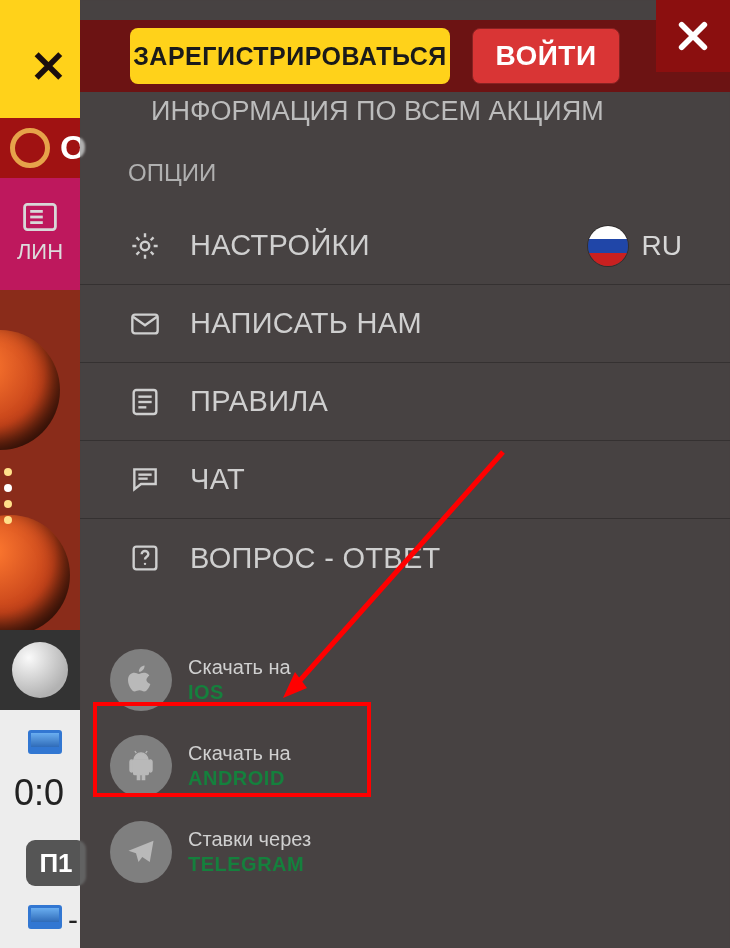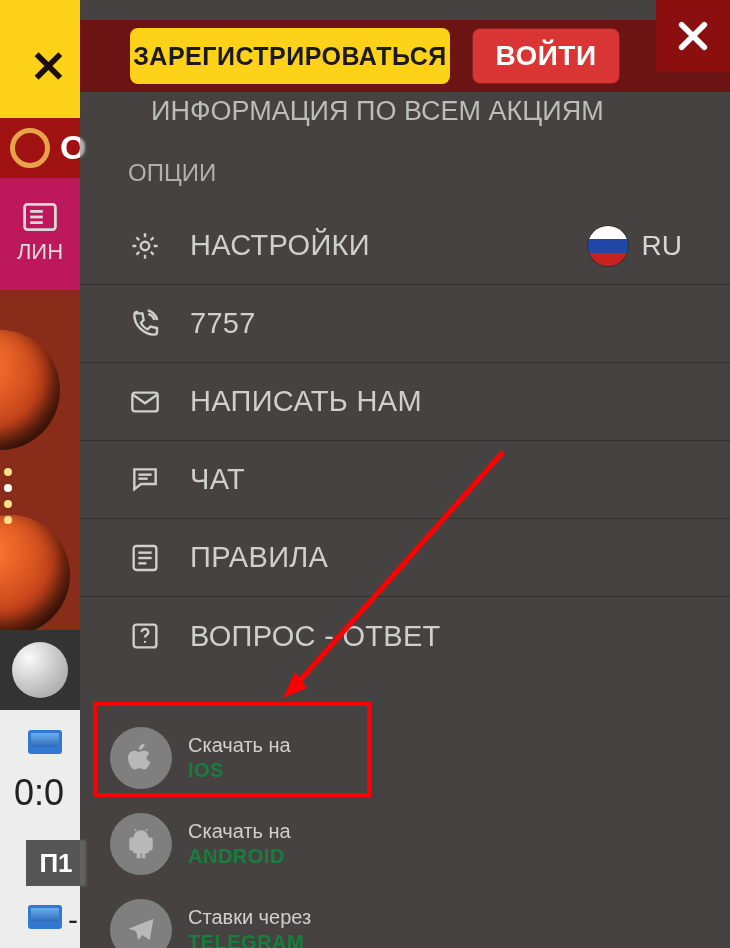--- a/index.html
+++ b/index.html
@@ -16,21 +16,21 @@
   .bg-ball-area{position:absolute; left:0; top:290px; width:80px; height:340px; background:#8a2c1a;}
   .bg-basket{position:absolute; width:120px; height:120px; border-radius:60px; background:radial-gradient(circle at 35% 30%, #ff7a30, #c6431a 55%, #4e190c 90%); box-shadow:inset -8px -10px 20px rgba(0,0,0,.6);}
   .bg-basket.b1{left:-60px; top:330px;}
   .bg-basket.b2{left:-50px; top:515px;}
   .bg-foot{position:absolute; left:0; top:630px; width:80px; height:80px; background:#333; display:flex; align-items:center; justify-content:center;}
   .soccer{width:56px; height:56px; border-radius:28px; background:radial-gradient(circle at 30% 28%, #fafafa, #b2b2b2 72%);}
   .bg-sched{position:absolute; left:0; top:710px; width:80px; height:246px; background:#ededed; color:#222; font-family:Arial;}
   .mon{position:absolute; left:28px; width:34px; height:24px; border:3px solid #3277d2; border-bottom-width:7px; border-radius:3px; background:linear-gradient(#6aaef0,#2f6bb8);}
   .mon.m1{top:20px;} .mon.m2{top:195px;}
   .score{position:absolute; left:14px; top:62px; font-size:36px; font-weight:400; color:#222;}
-  .pill{position:absolute; left:26px; top:130px; width:60px; height:46px; border-radius:0; background:#555; color:#fff; font-size:26px; font-weight:700; display:flex; align-items:center; justify-content:center;}
+  .pill{position:absolute; left:26px; top:130px; width:60px; height:46px; border-radius:9px; background:#555; color:#fff; font-size:26px; font-weight:700; display:flex; align-items:center; justify-content:center;}
 
   
   .drawer{position:absolute; left:80px; top:0; right:0; height:948px; background:rgba(110,110,110,.55); backdrop-filter:blur(1px);}
   .drawer-header{position:absolute; left:0; right:0; top:0; height:72px; background:#6c1313; display:flex; align-items:center; gap:22px; padding:0 20px 0 50px;margin-top:20px;}
   .btn{height:56px; border-radius:8px; display:flex; align-items:center; justify-content:center; font-weight:600; letter-spacing:.5px; cursor:pointer;}
   .btn.register{background:#ffd21a; color:#1a1a1a; font-size:25px; width:320px;}
   .btn.login{background:#d93535; color:#fff; font-size:28px; font-weight:700; width:148px; border:1px solid #822;}
   .close-btn{position:absolute; right:0; top:0; width:74px; height:72px; background:#8b0f0f; display:flex; align-items:center; justify-content:center; cursor:pointer;}
   .close-btn svg{width:34px; height:34px;}
 
@@ -121,61 +121,52 @@
             <path d="M12 2.5v3M12 18.5v3M21.5 12h-3M5.5 12h-3M18.4 5.6l-2.1 2.1M7.7 16.3l-2.1 2.1M18.4 18.4l-2.1-2.1M7.7 7.7 5.6 5.6"></path>
           </svg>
       </span>
       <span class="lbl">НАСТРОЙКИ</span>
       <span class="lang">
         <span class="flag"></span>
         <span>RU</span>
       </span>
     </div>
 
-    <div class="row">
-      <span class="ico">
-        <svg viewBox="0 0 24 24">
-            <path d="M6 3c-1 0-2 .8-2 2 0 8 7 15 15 15 1.2 0 2-1 2-2v-3l-5-1-2 2c-2-.8-4.2-3-5-5l2-2-1-5H6z"></path>
-            <path d="M14.5 4.5c2 .5 4 2.4 4.5 4.5M14 1.8c3.4.6 6.6 3.8 7.2 7.2"></path>
-          </svg>
-      </span>
-      <span class="lbl">7757</span>
-    </div>
 
     <div class="row">
       <span class="ico">
         <svg viewBox="0 0 24 24">
             <rect x="2.5" y="5" width="19" height="14" rx="2"></rect>
             <path d="M3 6.5 12 13l9-6.5"></path>
           </svg>
       </span>
       <span class="lbl">НАПИСАТЬ НАМ</span>
-    </div>
-
-    <div class="row">
-      <span class="ico">
-        <svg viewBox="0 0 24 24">
-            <path d="M4 4h16v11H9l-5 4V4z"></path>
-            <line x1="7" y1="8" x2="17" y2="8"></line>
-            <line x1="7" y1="11" x2="14" y2="11"></line>
-          </svg>
-      </span>
-      <span class="lbl">ЧАТ</span>
     </div>
 
     <div class="row">
       <span class="ico">
         <svg viewBox="0 0 24 24">
             <rect x="3.5" y="3" width="17" height="18" rx="2"></rect>
             <line x1="7" y1="8" x2="17" y2="8"></line>
             <line x1="7" y1="12" x2="17" y2="12"></line>
             <line x1="7" y1="16" x2="13" y2="16"></line>
           </svg>
       </span>
       <span class="lbl">ПРАВИЛА</span>
+    </div>
+
+    <div class="row">
+      <span class="ico">
+        <svg viewBox="0 0 24 24">
+            <path d="M4 4h16v11H9l-5 4V4z"></path>
+            <line x1="7" y1="8" x2="17" y2="8"></line>
+            <line x1="7" y1="11" x2="14" y2="11"></line>
+          </svg>
+      </span>
+      <span class="lbl">ЧАТ</span>
     </div>
 
     <div class="row" style="border-bottom:none">
       <span class="ico">
         <svg viewBox="0 0 24 24">
             <rect x="3.5" y="3.5" width="17" height="17" rx="2"></rect>
             <path d="M9.5 9.2c0-1.4 1.1-2.4 2.5-2.4s2.5 1 2.5 2.3c0 1-.6 1.5-1.4 2.1-.8.6-1.1 1-1.1 1.9"></path>
             <circle cx="12" cy="16.4" r=".9" fill="#cfcfcf" stroke="none"></circle>
           </svg>
       </span>

